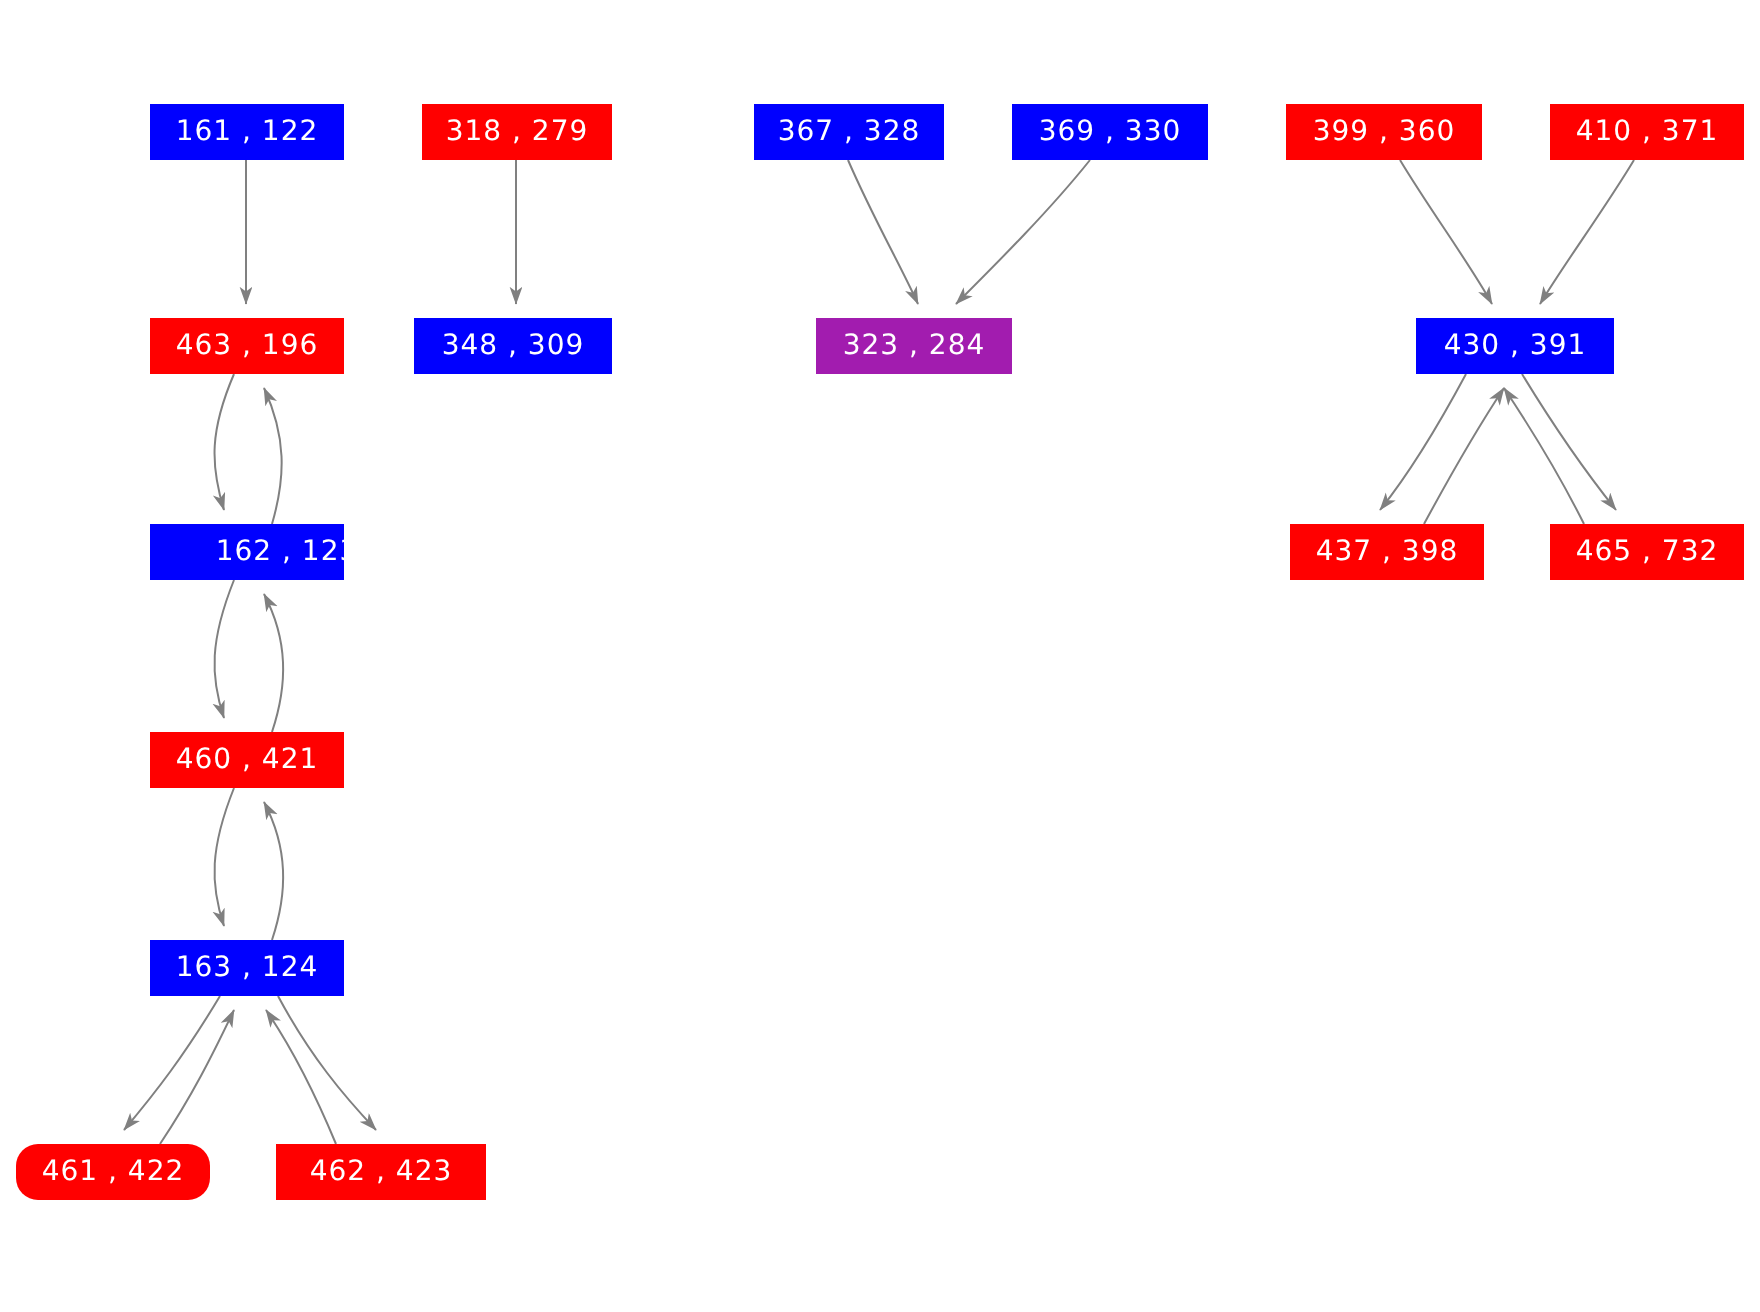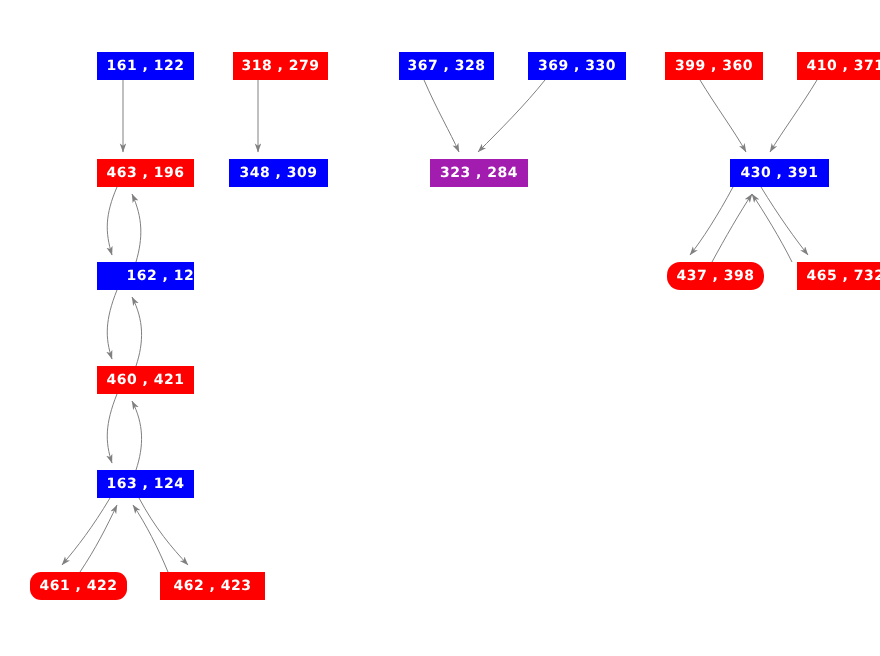--- a/index.html
+++ b/index.html
@@ -24,25 +24,24 @@
     pointer-events: none;
   }
   .node {
     position: absolute;
     box-sizing: border-box;
     display: flex;
     align-items: center;
     justify-content: center;
     color: #ffffff;
     font-size: 14px;
-    font-weight: bold;
+    font-weight: normal;
     letter-spacing: 0.5px;
     white-space: nowrap;
     text-rendering: geometricPrecision;
-    margin-left: 22px;
   }
 </style>
 </head>
 <body>
 
 <div id="canvas">
   <svg id="edge-layer" viewBox="0 0 880 656">
     <defs>
       <marker id="arrowhead" markerWidth="10" markerHeight="10" refX="8.6" refY="3.2" orient="auto" markerUnits="strokeWidth">
         <path d="M 0,0 L 9,3.2 L 0,6.4 L 2.4,3.2 z" fill="#808080"></path>
@@ -75,21 +74,21 @@
       <div class="node" style="left: 75px; top: 52px; width: 97px; height: 28px; background: rgb(0, 0, 255);">161 , 122</div>
       <div class="node" style="left: 211px; top: 52px; width: 95px; height: 28px; background: rgb(255, 0, 0);">318 , 279</div>
       <div class="node" style="left: 377px; top: 52px; width: 95px; height: 28px; background: rgb(0, 0, 255);">367 , 328</div>
       <div class="node" style="left: 506px; top: 52px; width: 98px; height: 28px; background: rgb(0, 0, 255);">369 , 330</div>
       <div class="node" style="left: 643px; top: 52px; width: 98px; height: 28px; background: rgb(255, 0, 0);">399 , 360</div>
       <div class="node" style="left: 775px; top: 52px; width: 97px; height: 28px; background: rgb(255, 0, 0);">410 , 371</div>
       <div class="node" style="left: 75px; top: 159px; width: 97px; height: 28px; background: rgb(255, 0, 0);">463 , 196</div>
       <div class="node" style="left: 207px; top: 159px; width: 99px; height: 28px; background: rgb(0, 0, 255);">348 , 309</div>
       <div class="node" style="left: 408px; top: 159px; width: 98px; height: 28px; background: #a21caf;">323 , 284</div>
       <div class="node" style="left: 708px; top: 159px; width: 99px; height: 28px; background: rgb(0, 0, 255);">430 , 391</div>
-      <div class="node" style="left: 645px; top: 262px; width: 97px; height: 28px; background: rgb(255, 0, 0); border-radius: 13px;">437 , 398</div>
+      <div class="node" style="left: 645px; top: 262px; width: 97px; height: 28px; background: rgb(255, 0, 0);">437 , 398</div>
       <div class="node" style="left: 775px; top: 262px; width: 97px; height: 28px; background: rgb(255, 0, 0);">465 , 732</div>
       <div class="node" style="left: 75px; top: 262px; width: 97px; height: 28px; background: rgb(0, 0, 255); padding-left: 40px;">162 , 123</div>
       <div class="node" style="left: 75px; top: 366px; width: 97px; height: 28px; background: rgb(255, 0, 0);">460 , 421</div>
       <div class="node" style="left: 75px; top: 470px; width: 97px; height: 28px; background: rgb(0, 0, 255);">163 , 124</div>
       <div class="node" style="left: 8px; top: 572px; width: 97px; height: 28px; background: rgb(255, 0, 0); border-radius: 11px;">461 , 422</div>
       <div class="node" style="left: 138px; top: 572px; width: 105px; height: 28px; background: rgb(255, 0, 0);">462 , 423</div>
     </div>
 </div>
 
 </body></html>

